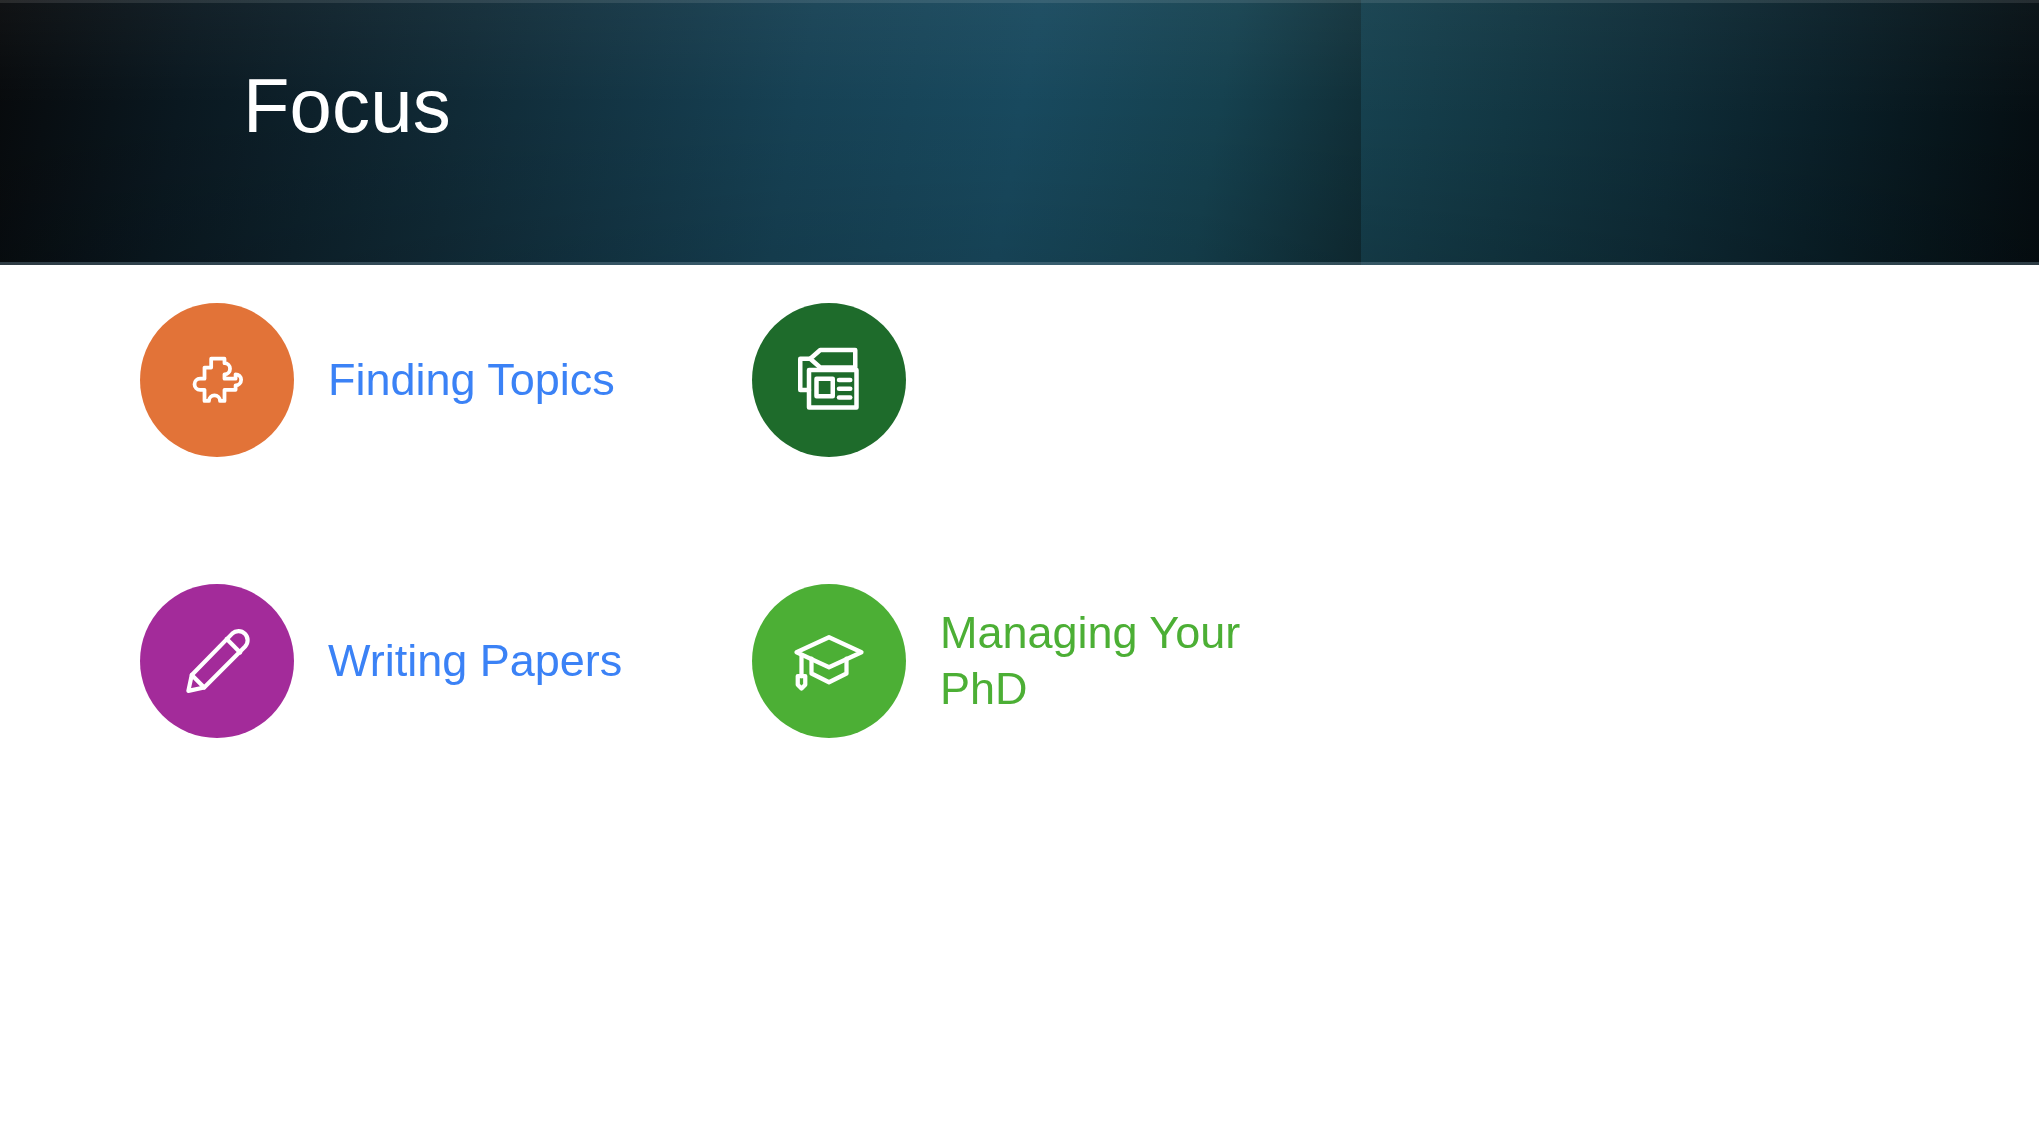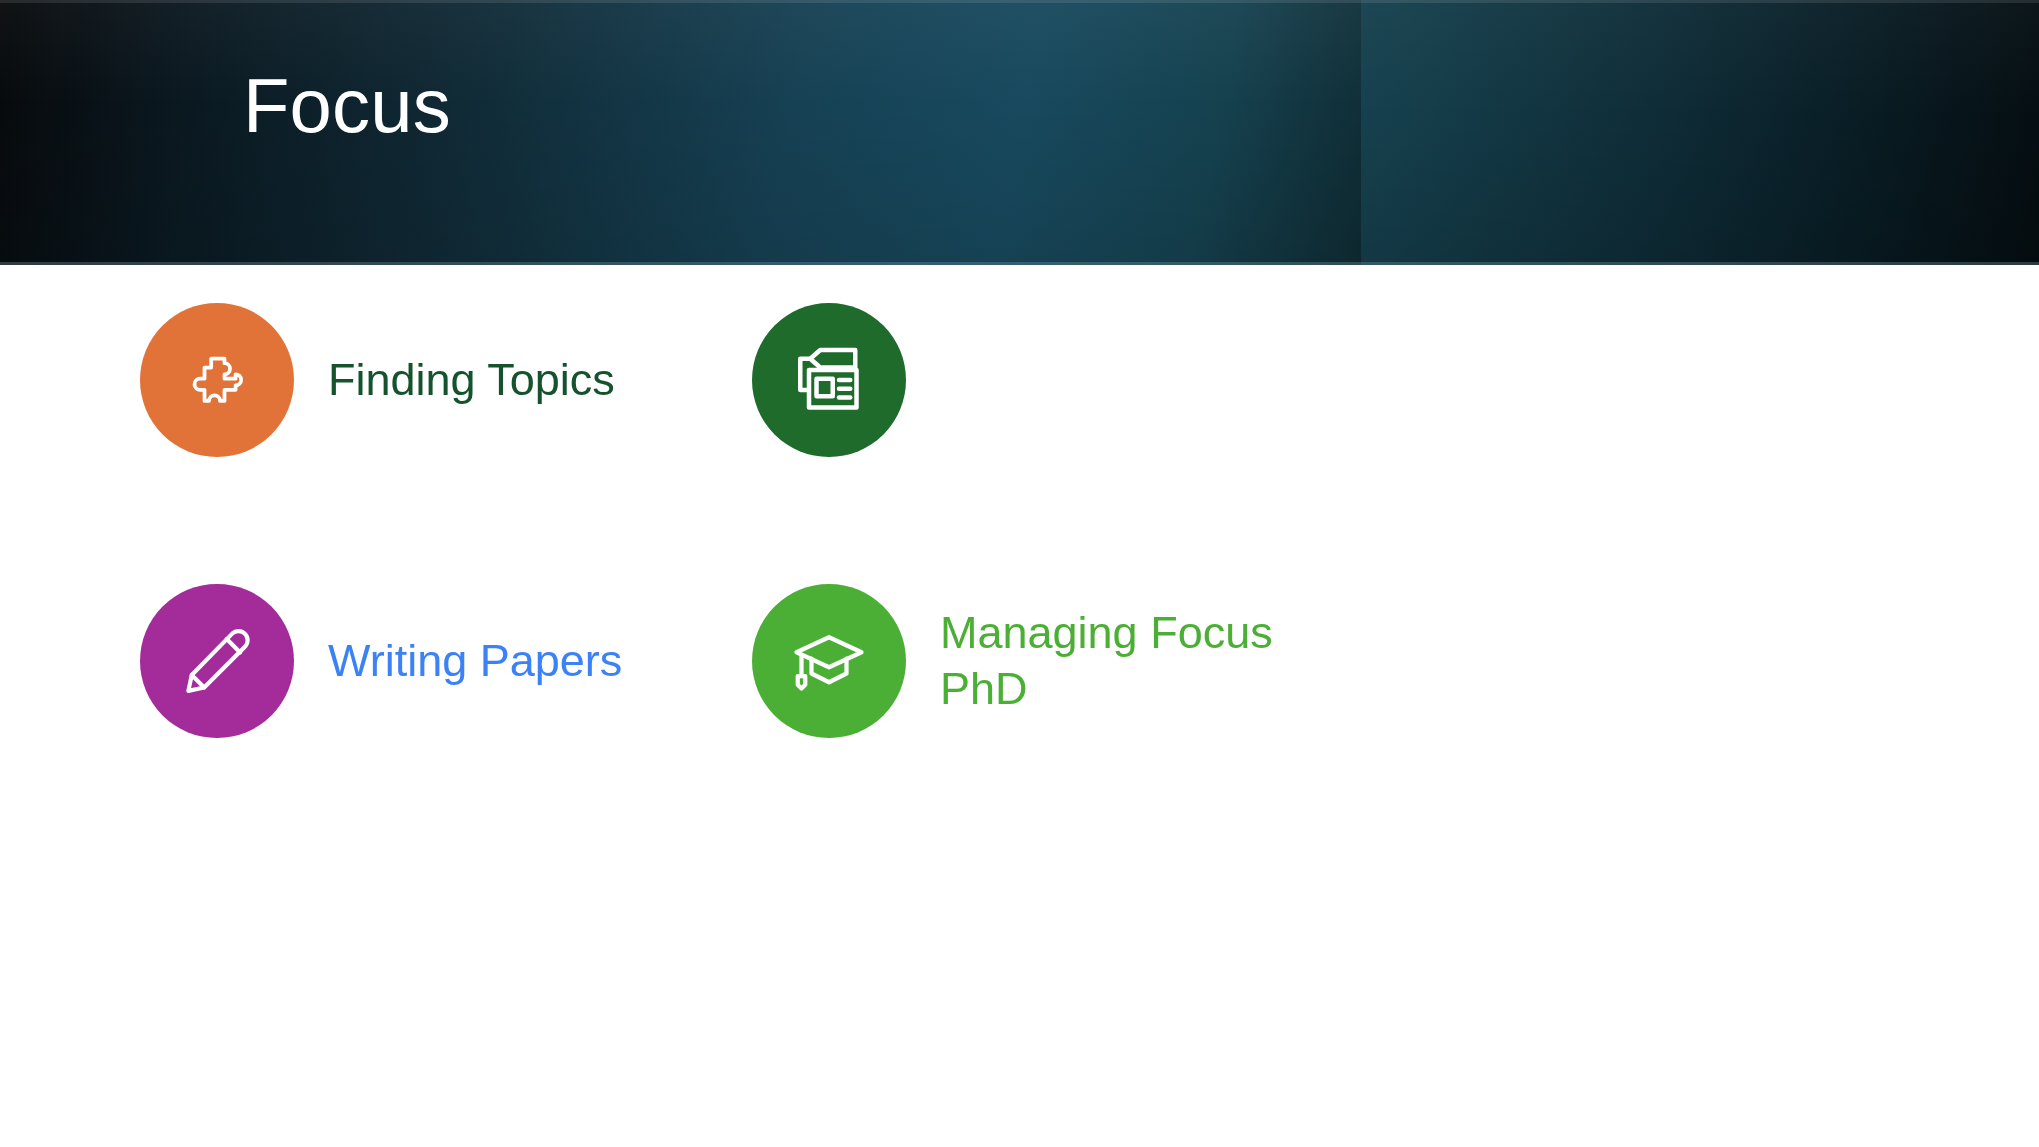--- a/index.html
+++ b/index.html
@@ -156,21 +156,21 @@
 <div id="focus-items">
 
   <div class="focus-item item-r1 col-1">
     <div class="focus-icon-circle" style="background:#E27338">
       <span>
         <svg width="74" height="74" viewBox="0 0 64 64" fill="none" stroke="#ffffff" stroke-width="3.4" stroke-linejoin="round" stroke-linecap="round">
           <path d="M26 10h12v4a5 5 0 1 1 0 10v4h10v-4a5 5 0 1 1 0 10v4h-10v10h-4a5 5 0 1 0-10 0h-4V38h-4a5 5 0 1 1 0-10h4V18h6v-4a5 5 0 0 1 0 0z" transform="translate(2,4) scale(0.96)"></path>
         </svg>
       </span>
     </div>
-    <div class="focus-label lbl-w-narrow" style="color:#14532d">Finding Topics</div>
+    <div class="focus-label lbl-w-narrow" style="color:#3b82f6">Finding Topics</div>
   </div>
 
   <div class="focus-item item-r1 col-2">
     <div class="focus-icon-circle" style="background:#1E6B2B">
       <span>
         <svg width="80" height="80" viewBox="0 0 64 64" fill="none" stroke="#ffffff" stroke-width="3.6" stroke-linejoin="round" stroke-linecap="round">
 
           <path d="M25 8 L53 8 L53 22 L25 22 L17 15 Z"></path>
 
           <path d="M17 15 L9 15 L9 40 L16 40"></path>
@@ -212,17 +212,17 @@
           <path d="M32 13 L58 25 L32 37 L6 25 Z"></path>
 
           <path d="M18 30 v12 l14 7 l14 -7 v-12"></path>
 
           <path d="M10 27 v17"></path>
 
           <path d="M7 44 h6 v7 l-3 3 l-3 -3 z"></path>
         </svg>
       </span>
     </div>
-    <div class="focus-label lbl-w-wide" style="color:#4CAF35">Managing Focus
+    <div class="focus-label lbl-w-wide" style="color:#4CAF35">Managing Your
 PhD</div>
   </div>
 
 </div>
 
 </body></html>

